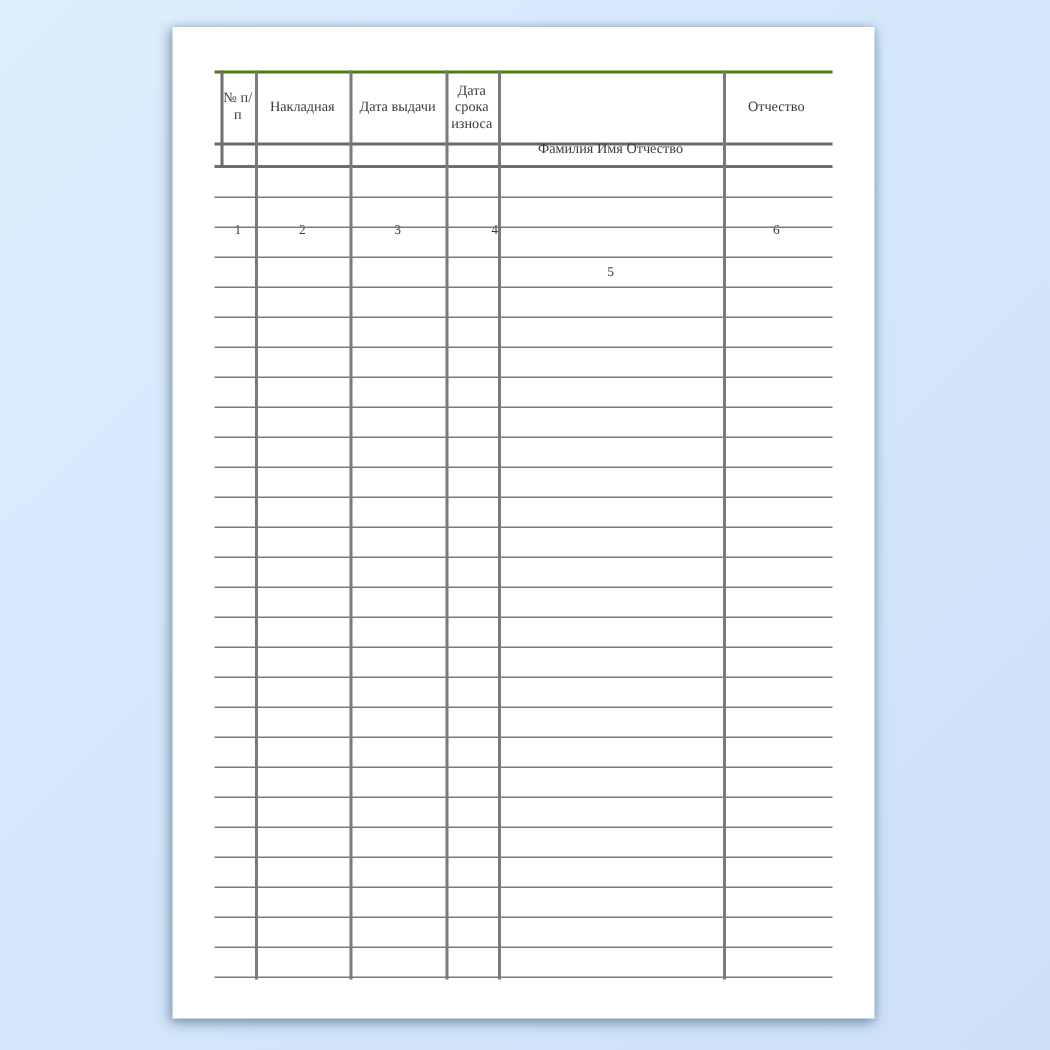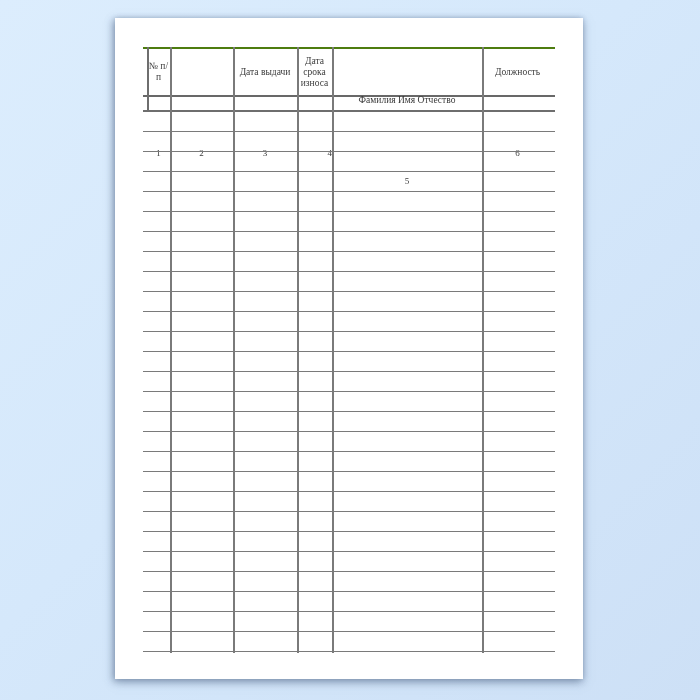--- a/index.html
+++ b/index.html
@@ -96,31 +96,34 @@
 <body>
 
 <div class="bg">
   <div class="page">
     <div class="grid">
 
       <div class="header-row">
         <div class="hcell c1">
             <span>№ п/п</span>
           </div>
+        <div class="hcell c2">
+            <span>Накладная</span>
+          </div>
         <div class="hcell c3">
             <span>Дата выдачи</span>
           </div>
         <div class="hcell c4">
             <span>Дата срока износа</span>
           </div>
         <div class="hcell c5">
             <span>Фамилия Имя Отчество</span>
           </div>
         <div class="hcell c6">
-            <span>Должность</span>
+            <span>Отчество</span>
           </div>
       </div>
 
       <div class="numbers-row">
         <div class="ncell c1">1</div>
         <div class="ncell c2">2</div>
         <div class="ncell c3">3</div>
         <div class="ncell c4">4</div>
         <div class="ncell c5">5</div>
         <div class="ncell c6">6</div>

